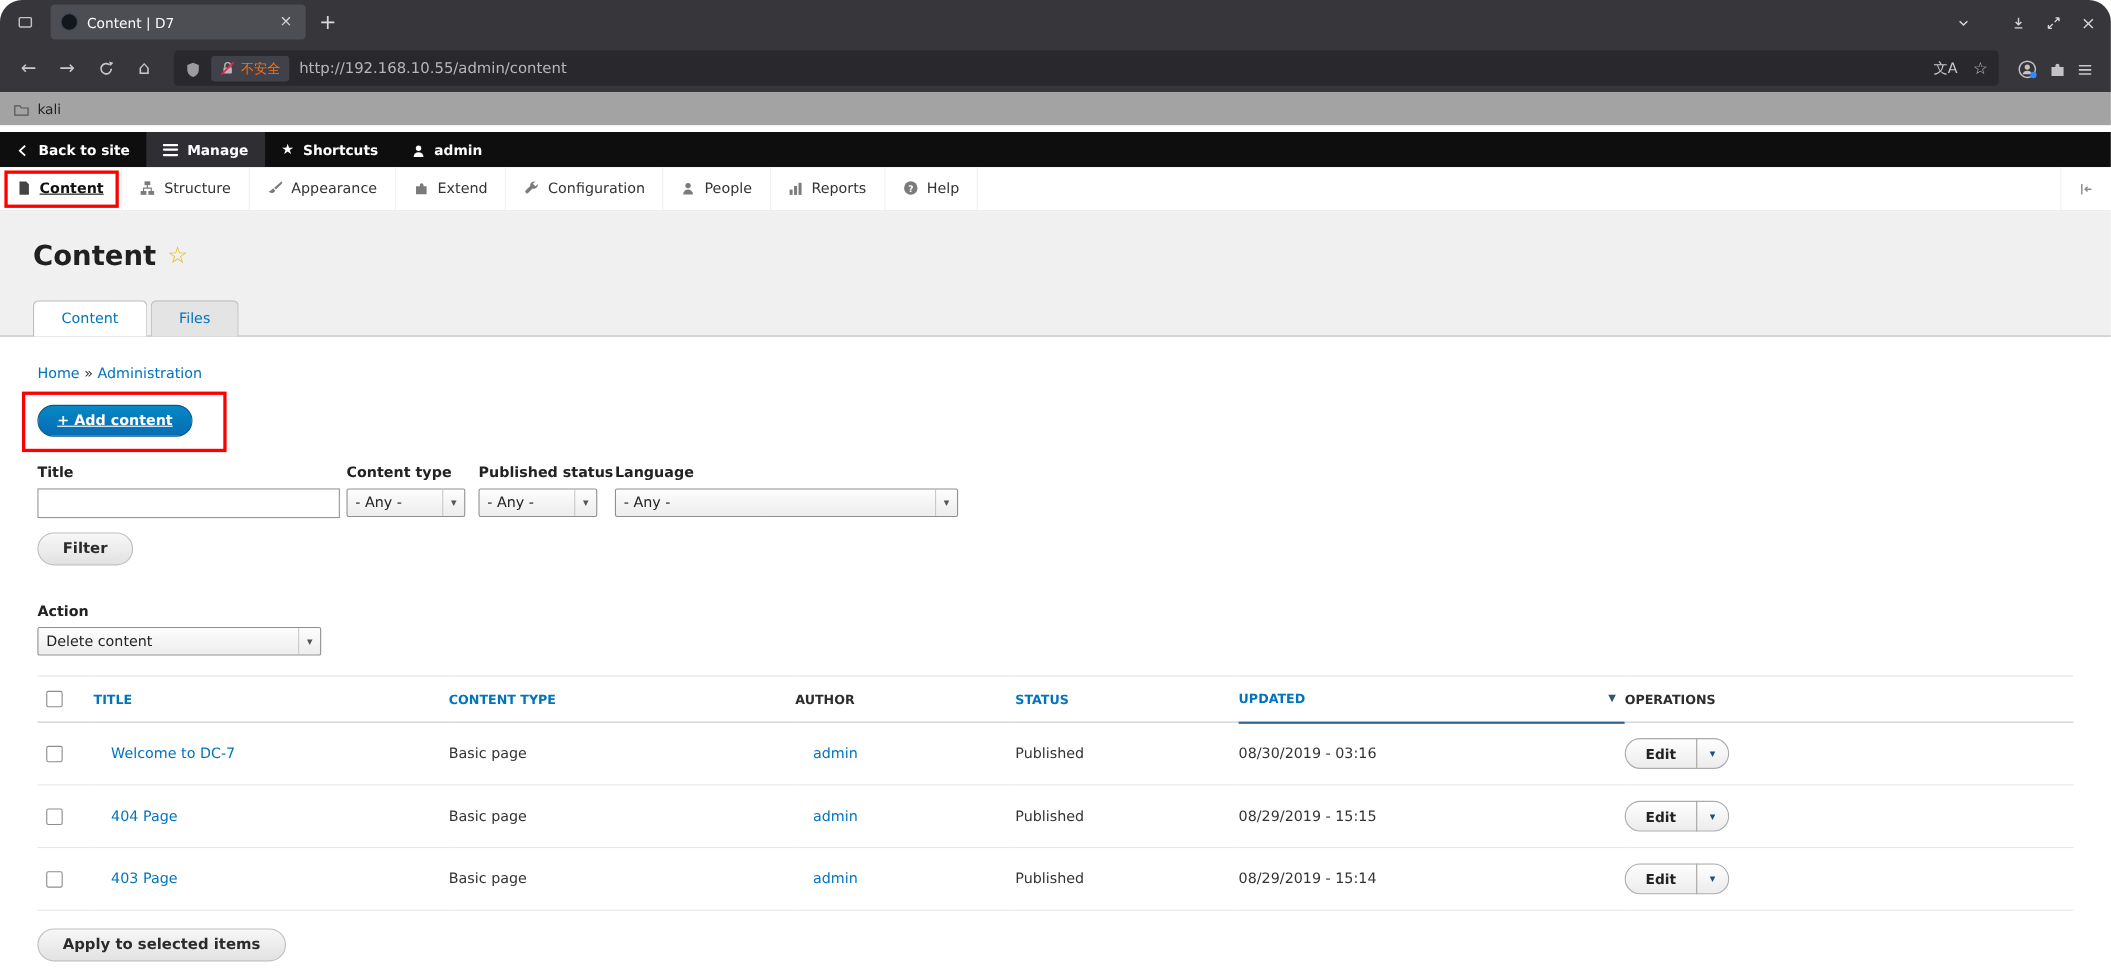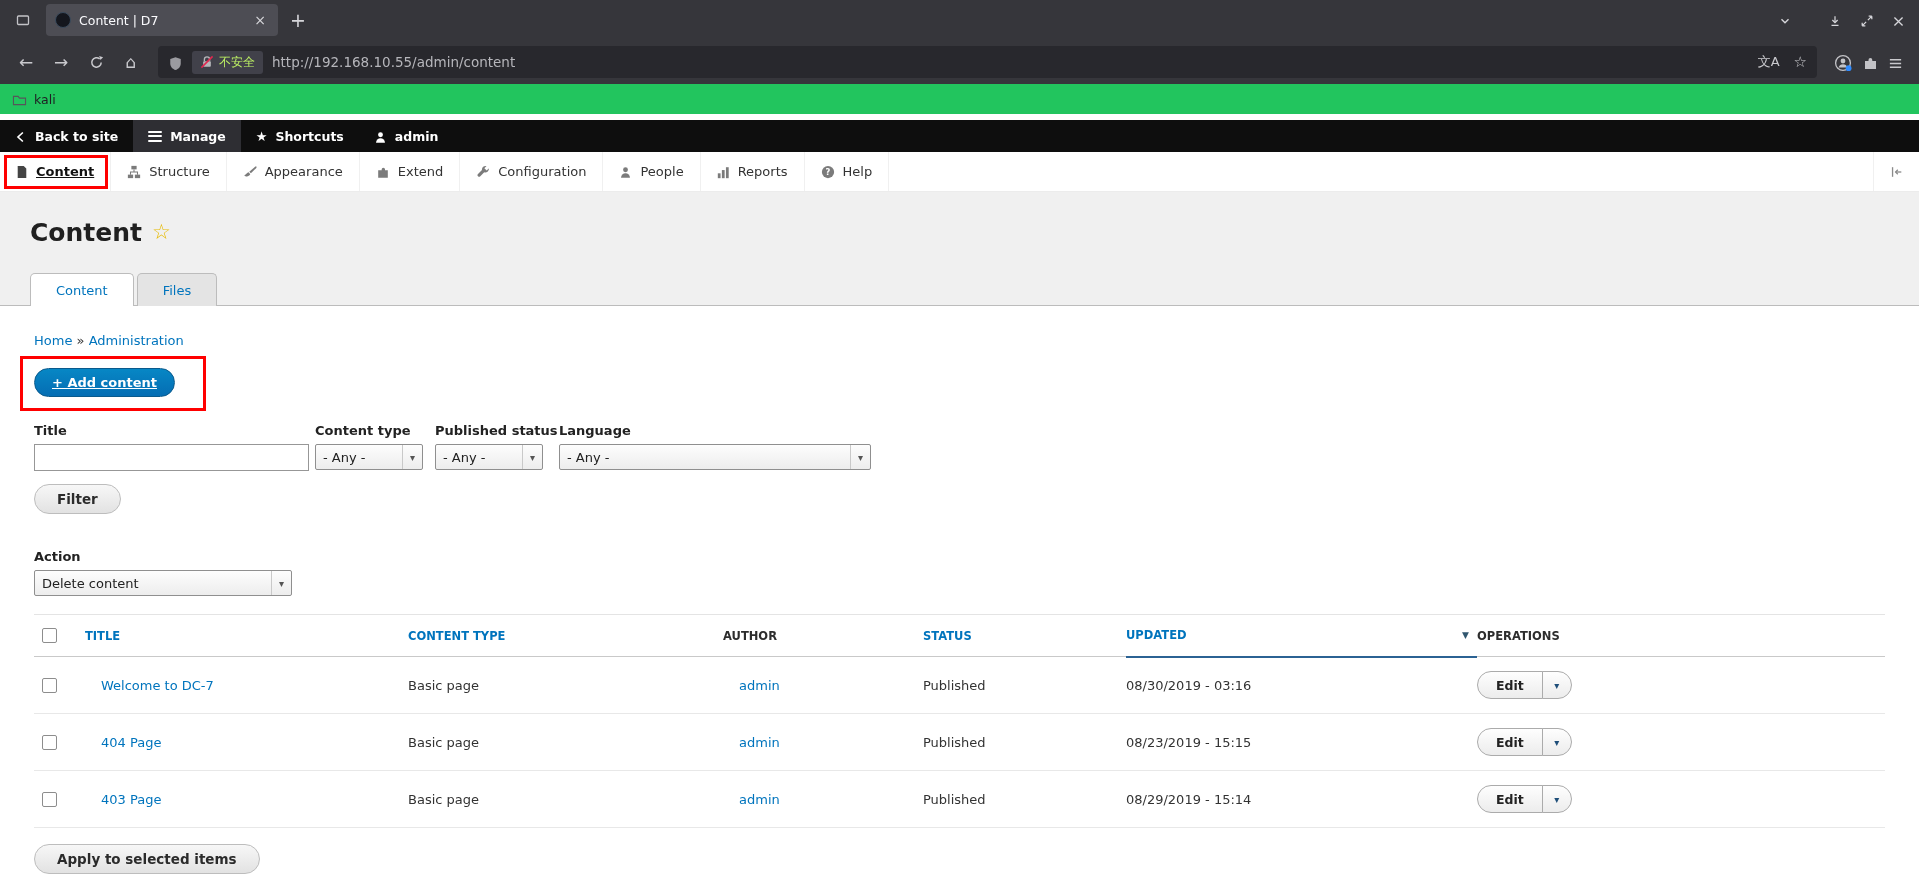--- a/index.html
+++ b/index.html
@@ -1,39 +1,39 @@
 <!DOCTYPE html>
 <html style="--c-accent-blue: #0074bd; --c-annotation-red: #ff0000; --c-chrome-bg: #36363b; --c-urlbar-bg: #28282d; --c-toolbar-black: #0e0e0e; --c-header-gray: #f0f0f0; --c-insecure-red: #e22850; --c-star-yellow: #e7bb06;"><head>
 <meta charset="utf-8">
 <style>
   * { margin:0; padding:0; box-sizing:border-box; }
   html,body { background:#fff; }
   body { font-family:"DejaVu Sans","Liberation Sans",sans-serif; }
-  .screen { width:1919px; height:881px; background:#fff; overflow:hidden; position:relative; }
+  .screen { width:1919px; height:881px; background:#fff; overflow:hidden; position:relative;border-radius:20px; }
 
   
   .tabbar { height:40px; background:var(--c-chrome-bg,#36363b); display:flex; align-items:center; padding:0 10px; }
   .win-icon-btn { width:26px; height:26px; display:flex; align-items:center; justify-content:center; border-radius:4px; margin-right:10px; }
   .tab { width:232px; height:32px; background:#4d4d54; border-radius:4px; display:flex; align-items:center; padding:0 9px; gap:8px; color:#fbfbfe; font-size:12.5px; }
   .tab-title { flex:1; white-space:nowrap; overflow:hidden; }
   .tab-close { color:#d6d6da; font-size:14px; width:18px; height:18px; display:flex; align-items:center; justify-content:center; border-radius:3px; }
   .favicon { width:16px; height:16px; border-radius:50%; background:#14161d; border:1px solid #3a4a5c; flex:none; }
   .newtab { color:#d6d6da; font-size:19px; width:28px; height:28px; display:flex; align-items:center; justify-content:center; margin-left:6px; }
   .tabbar-right { margin-left:auto; display:flex; align-items:center; gap:14px; color:#d6d6da; }
   .winctl { display:flex; gap:18px; margin-left:22px; margin-right:4px; align-items:center; }
 
   .navbar { height:44px; background:var(--c-chrome-bg,#36363b); display:flex; align-items:center; padding:0 10px; gap:3px; }
   .nav-btn { width:32px; height:32px; display:flex; align-items:center; justify-content:center; color:#c9c9cd; font-size:17px; border-radius:4px; }
   .urlbar { flex:1; height:32px; margin:0 8px; background:var(--c-urlbar-bg,#28282d); border-radius:4px; display:flex; align-items:center; padding:0 10px; gap:9px; min-width:0; }
-  .sec-chip { display:flex; align-items:center; gap:5px; background:#41414a; padding:3px 8px; border-radius:3px; color:#bef264; font-size:12px; flex:none; }
+  .sec-chip { display:flex; align-items:center; gap:5px; background:#41414a; padding:3px 8px; border-radius:3px; color:#f97316; font-size:12px; flex:none; }
   .url-text { color:#b6b6bb; font-size:13.5px; flex:1; white-space:nowrap; overflow:hidden; }
   .url-icons { display:flex; gap:14px; align-items:center; color:#c9c9cd; font-size:13px; }
   .nav-right { display:flex; gap:10px; align-items:center; padding:0 6px; color:#c9c9cd; }
 
-  .bookmarksbar { height:30px; background:#22c55e; display:flex; align-items:center; padding:0 12px; gap:7px; font-size:12.5px; color:#1f1f23; }
+  .bookmarksbar { height:30px; background:#a3a3a3; display:flex; align-items:center; padding:0 12px; gap:7px; font-size:12.5px; color:#1f1f23; }
   .chrome-gap { height:6px; background:#fff; }
 
   
   .d-toolbar { height:32px; background:var(--c-toolbar-black,#0e0e0e); display:flex; align-items:stretch; color:#fff; }
   .d-toolbar-item { display:flex; align-items:center; gap:8px; padding:0 15px; font-size:12.5px; font-weight:bold; color:#fff; }
   .d-toolbar-item.active { background:#2e2e33;align-items:center; }
   .hamburger { display:inline-block; width:14px; }
   .hamburger span { display:block; height:2px; background:#fff; margin:2.5px 0; border-radius:1px; }
   .shortcut-star { font-size:13px; line-height:1; }
 
@@ -423,21 +423,21 @@
               <span class="edit-caret">▾</span>
             </span>
           </td>
         </tr>
         <tr>
           <td class="cb-cell"><span class="cb"></span></td>
           <td><span class="cell-link">404 Page</span></td>
           <td><span>Basic page</span></td>
           <td><span class="cell-link">admin</span></td>
           <td><span>Published</span></td>
-          <td><span>08/23/2019 - 15:15</span></td>
+          <td><span>08/29/2019 - 15:15</span></td>
           <td>
             <span class="edit-group">
               <span class="edit-btn">Edit</span>
               <span class="edit-caret">▾</span>
             </span>
           </td>
         </tr>
         <tr>
           <td class="cb-cell"><span class="cb"></span></td>
           <td><span class="cell-link">403 Page</span></td>

